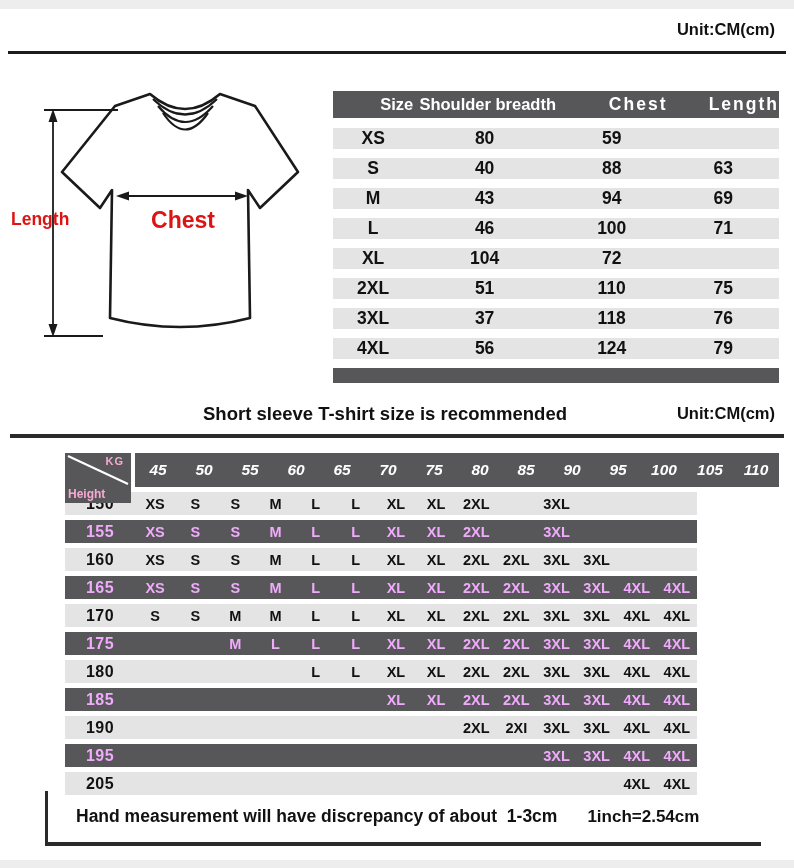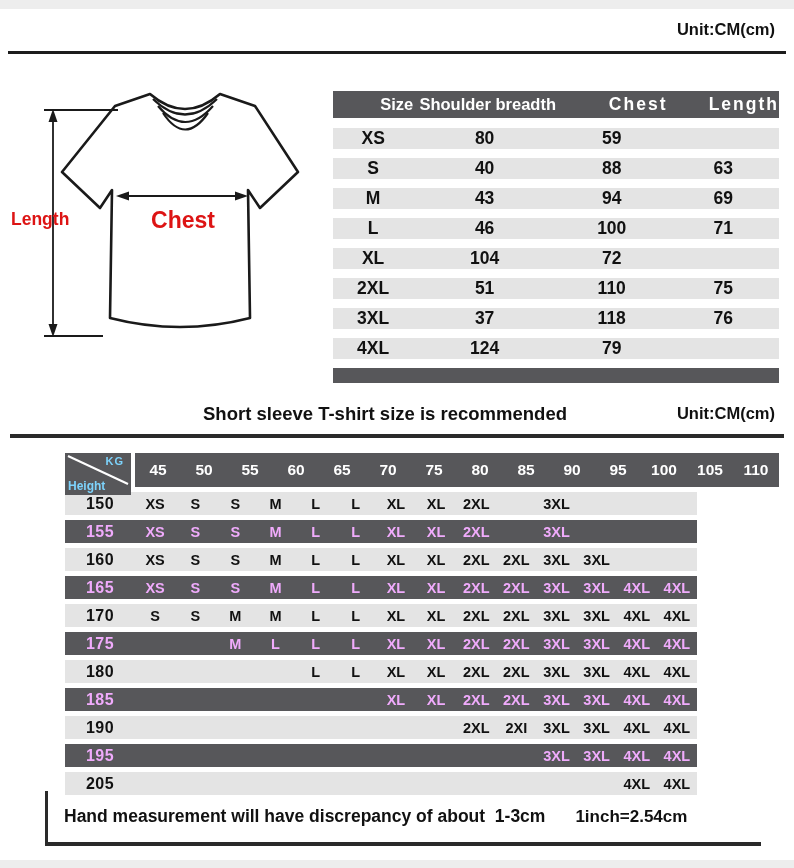--- a/index.html
+++ b/index.html
@@ -32,38 +32,38 @@
 
   
   .mid-title{position:absolute;top:403px;left:16px;right:40px;text-align:center;
              font-size:18.5px;font-weight:bold;}
   .unit-2{position:absolute;top:404px;right:19px;font-size:16.5px;font-weight:bold;}
   .hr-2{position:absolute;top:434px;left:10px;width:774px;height:4px;background:#2a2a2a;}
 
   
   .matrix{position:absolute;left:65px;top:453px;width:632px;}
   .mheader{display:grid;grid-template-columns:70px repeat(14,1fr);height:34px;}
-  .corner{position:relative;width:66px;height:42px;background:#57575a;color:#7dd3fc;}
+  .corner{position:relative;width:66px;height:50px;background:#57575a;color:#f9a8d4;}
   .corner .kg{position:absolute;top:2px;right:7px;font-size:11px;font-weight:bold;letter-spacing:1px;}
   .corner .hgt{position:absolute;bottom:2px;left:3px;font-size:12px;font-weight:bold;}
   .corner svg{position:absolute;left:0;top:0;}
   .wbox{width:46px;height:34px;margin:0 auto;background:#57575a;color:#fff;
-        font-weight:bold;font-size:15.5px;line-height:34px;text-align:center;}
+        font-weight:bold;font-size:15.5px;line-height:34px;text-align:center;font-style:italic;}
   .mrows{margin-top:5px;border-radius:9px;}
   .mrow{display:grid;grid-template-columns:70px repeat(14,1fr);height:23px;margin-bottom:5px;
         align-items:center;text-align:center;font-weight:bold;}
   .mrow.light{background:#e4e4e4;color:#111;}
   .mrow.dark{background:#57575a;color:#f0abfc;}
   .mheightcell{font-size:16px;letter-spacing:.5px;}
   .mcell{font-size:14.5px;}
 
   
   .note-box{position:absolute;left:45px;top:791px;width:716px;height:55px;
             border-left:3px solid #2a2a2a;border-bottom:4px solid #2a2a2a;
-            display:flex;align-items:center;gap:30px;padding-left:16px;box-sizing:border-box;}
+            display:flex;align-items:center;gap:30px;padding-left:28px;box-sizing:border-box;}
   .note-text{font-size:17.5px;font-weight:bold;white-space:pre;}
   .inch-text{font-size:17px;font-weight:bold;}
 </style>
 </head>
 <body>
 
 <div class="page">
   <div class="edge-strip edge-top"></div>
 
   <div class="unit-1">Unit:CM(cm)</div>
@@ -145,20 +145,21 @@
           <div class="scell">75</div>
         </div>
         <div class="srow">
           <div class="scell">3XL</div>
           <div class="scell">37</div>
           <div class="scell">118</div>
           <div class="scell">76</div>
         </div>
         <div class="srow">
           <div class="scell">4XL</div>
+          <div class="scell">56</div>
           <div class="scell">124</div>
           <div class="scell">79</div>
         </div>
       </div>
     <div class="st-footer"></div>
   </div>
 
   <div class="mid-title">Short sleeve T-shirt size is recommended</div>
   <div class="unit-2">Unit:CM(cm)</div>
   <div class="hr-2"></div>

